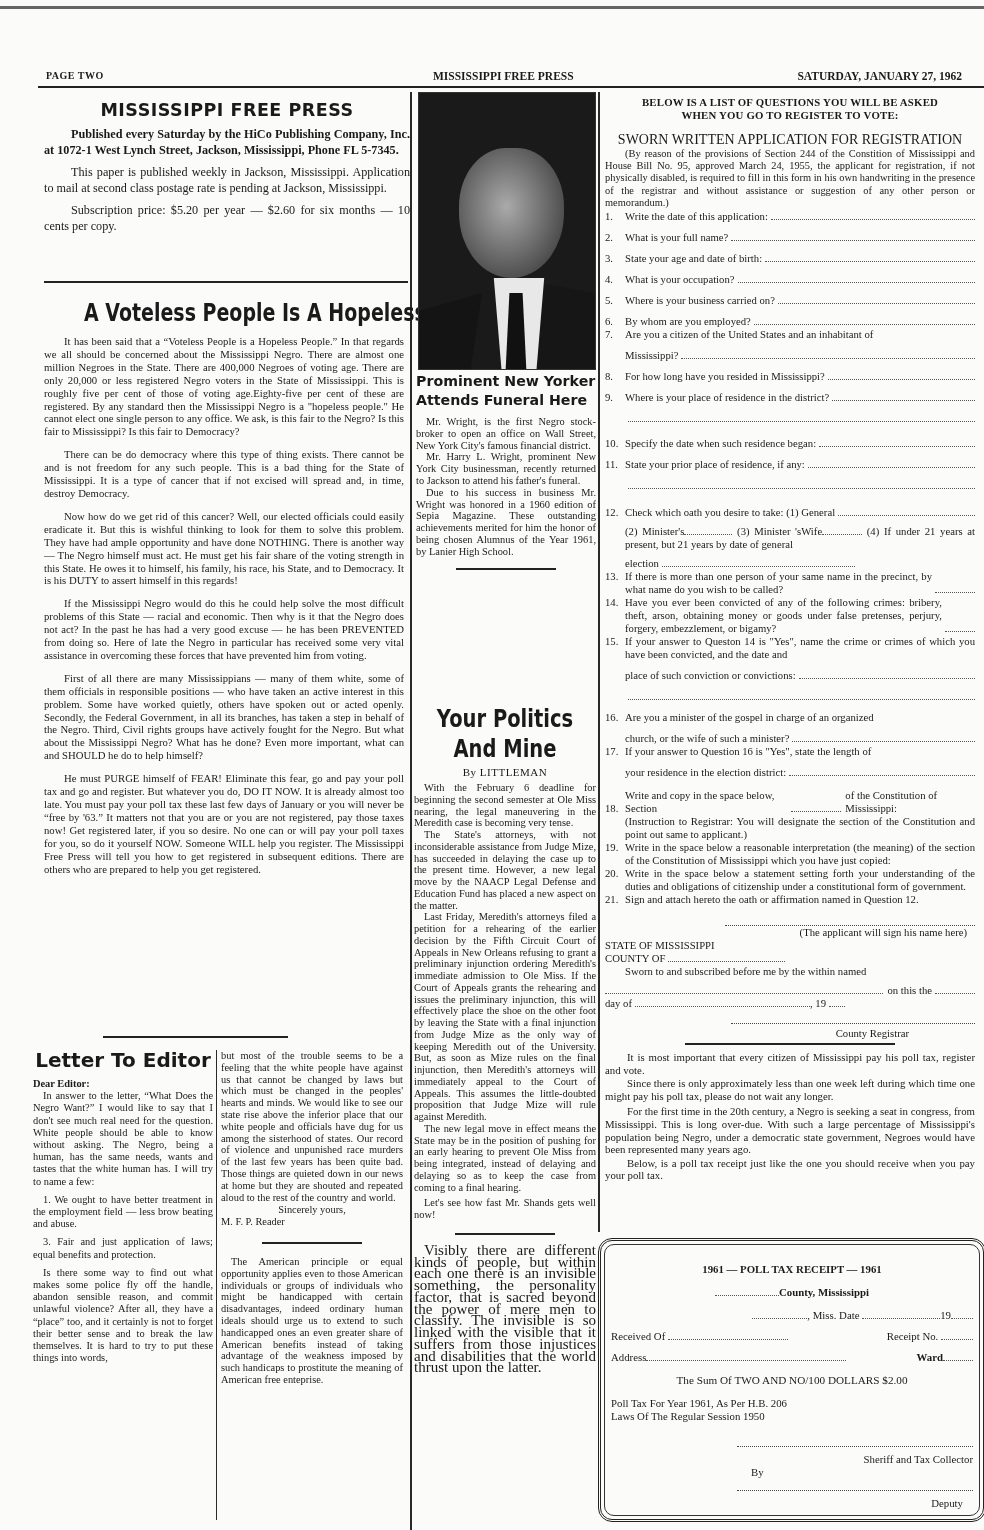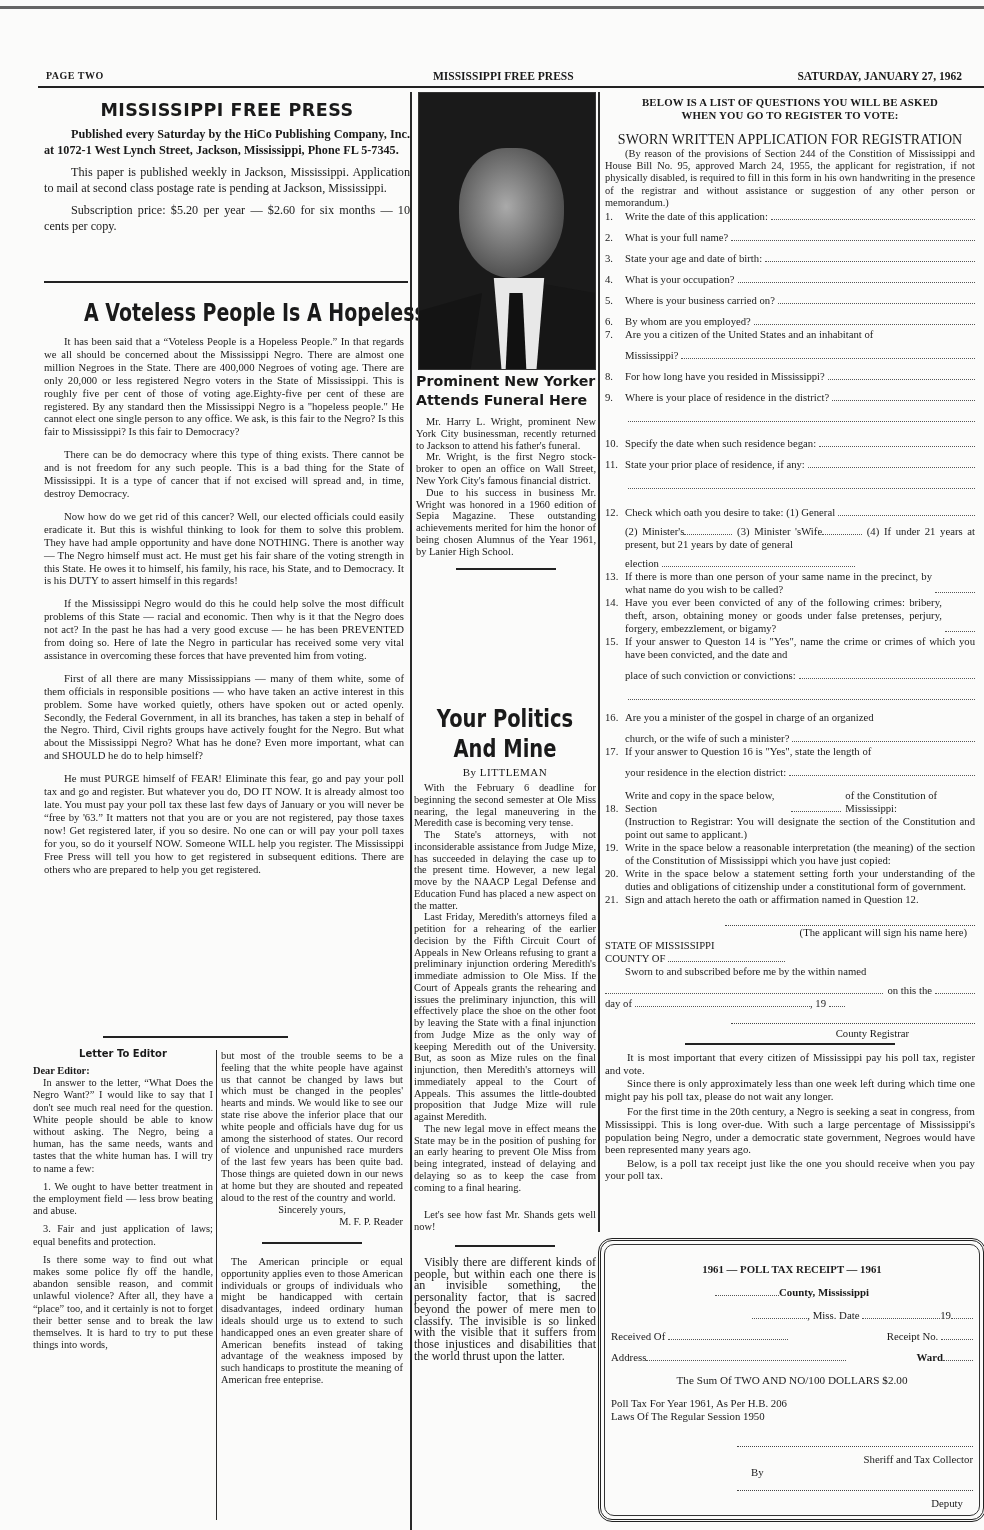--- a/index.html
+++ b/index.html
@@ -83,74 +83,74 @@
     <p class="para">There can be do democracy where this type of thing exists. There cannot be and is not freedom for any such people. This is a bad thing for the State of Mississippi. It is a type of cancer that if not excised will spread and, in time, destroy Democracy.</p>
     <p class="para">Now how do we get rid of this cancer? Well, our elected officials could easily eradicate it. But this is wishful thinking to look for them to solve this problem. They have had ample opportunity and have done NOTHING. There is another way — The Negro himself must act. He must get his fair share of the voting strength in this State. He owes it to himself, his family, his race, his State, and to Democracy. It is his DUTY to assert himself in this regards!</p>
     <p class="para">If the Mississippi Negro would do this he could help solve the most difficult problems of this State — racial and economic. Then why is it that the Negro does not act? In the past he has had a very good excuse — he has been PREVENTED from doing so. Here of late the Negro in particular has received some very vital assistance in overcoming these forces that have prevented him from voting.</p>
     <p class="para">First of all there are many Mississippians — many of them white, some of them officials in responsible positions — who have taken an active interest in this problem. Some have worked quietly, others have spoken out or acted openly. Secondly, the Federal Government, in all its branches, has taken a step in behalf of the Negro. Third, Civil rights groups have actively fought for the Negro. But what about the Mississippi Negro? What has he done? Even more important, what can and SHOULD he do to help himself?</p>
     <p class="para">He must PURGE himself of FEAR! Eliminate this fear, go and pay your poll tax and go and register. But whatever you do, DO IT NOW. It is already almost too late. You must pay your poll tax these last few days of January or you will never be “free by '63.” It matters not that you are or you are not registered, pay those taxes now! Get registered later, if you so desire. No one can or will pay your poll taxes for you, so do it yourself NOW. Someone WILL help you register. The Mississippi Free Press will tell you how to get registered in subsequent editions. There are others who are prepared to help you get registered.</p>
   </div>
 </div>
 <div style="position:absolute; left:103px; top:1036px; width:185px; height:2px; background:#222;"></div>
 
 <div class="col" style="left:33px; top:1048px; width:180px;">
-  <div class="sans-head" style="text-align:center; font-size:10px; margin-bottom:6px;">Letter To Editor</div>
+  <div class="sans-head" style="text-align:center; font-size:20px; margin-bottom:6px;">Letter To Editor</div>
   <div class="body-text" style="font-size:10.4px; line-height:12.2px;">
     <p class="bold">Dear Editor:</p>
     <p class="para" style="text-indent:10px; margin-bottom:6px;">In answer to the letter, “What Does the Negro Want?” I would like to say that I don't see much real need for the question. White people should be able to know without asking. The Negro, being a human, has the same needs, wants and tastes that the white human has. I will try to name a few:</p>
     <p class="para" style="text-indent:10px; margin-bottom:6px;">1. We ought to have better treatment in the employment field — less brow beating and abuse.</p>
     <p class="para" style="text-indent:10px; margin-bottom:6px;">3. Fair and just application of laws; equal benefits and protection.</p>
     <p class="para" style="text-indent:10px; margin-bottom:0;">Is there some way to find out what makes some police fly off the handle, abandon sensible reason, and commit unlawful violence? After all, they have a “place” too, and it certainly is not to forget their better sense and to break the law themselves. It is hard to try to put these things into words,</p>
   </div>
 </div>
 <div class="vrule" style="left:216px; top:1050px; width:1px; height:470px;"></div>
 
 <div class="col" style="left:221px; top:1050px; width:182px;">
   <div class="body-text" style="font-size:10.4px; line-height:11.8px;">
     <p>but most of the trouble seems to be a feeling that the white people have against us that cannot be changed by laws but which must be changed in the peoples' hearts and minds. We would like to see our state rise above the inferior place that our white people and officials have dug for us among the sisterhood of states. Our record of violence and unpunished race murders of the last few years has been quite bad. Those things are quieted down in our news at home but they are shouted and repeated aloud to the rest of the country and world.</p>
     <p style="text-align:center; margin-top:1px;">Sincerely yours,</p>
-    <p style="text-align:right;">M. F. P. Reader</p>
+    <p style="text-align:left;">M. F. P. Reader</p>
   </div>
   <div class="hr-short" style="width:100px; margin-top:14px; margin-bottom:12px;"></div>
   <div class="body-text" style="font-size:10.4px; line-height:11.8px;">
     <p class="para" style="text-indent:10px;">The American principle or equal opportunity applies even to those American individuals or groups of individuals who might be handicapped with certain disadvantages, indeed ordinary human ideals should urge us to extend to such handicapped ones an even greater share of American benefits instead of taking advantage of the weakness imposed by such handicaps to prostitute the meaning of American free enteprise.</p>
   </div>
 </div>
 
 <div class="photo">
   <div class="face"></div>
   <div class="jacket-l"></div>
   <div class="jacket-r"></div>
   <div class="shirt"></div>
   <div class="tie"></div>
 </div>
 
 <div class="col" style="left:416px; top:372px; width:180px;">
   <div class="sans-head" style="font-size:14.2px; line-height:19px; margin-bottom:6px;">Prominent New Yorker Attends Funeral Here</div>
   <div class="body-text" style="font-size:10.4px; line-height:11.8px;">
+    <p class="para" style="text-indent:10px; margin-bottom:0;">Mr. Wright, is the first Negro stock-broker to open an office on Wall Street, New York City's famous financial district.</p>
     <p class="para" style="text-indent:10px; margin-bottom:0;">Mr. Harry L. Wright, prominent New York City businessman, recently returned to Jackson to attend his father's funeral.</p>
-    <p class="para" style="text-indent:10px; margin-bottom:0;">Mr. Wright, is the first Negro stock-broker to open an office on Wall Street, New York City's famous financial district.</p>
     <p class="para" style="text-indent:10px; margin-bottom:0;">Due to his success in business Mr. Wright was honored in a 1960 edition of Sepia Magazine. These outstanding achievements merited for him the honor of being chosen Alumnus of the Year 1961, by Lanier High School.</p>
   </div>
   <div class="hr-short" style="width:100px; margin-top:10px;"></div>
 </div>
 
 <div class="col" style="left:414px; top:704px; width:182px;">
   <div class="condensed" style="font-size:25px; line-height:30px;">Your Politics</div>
   <div class="condensed" style="font-size:25px; line-height:30px;">And Mine</div>
   <div style="text-align:center; font-size:11px; margin-top:2px; margin-bottom:4px; letter-spacing:.5px;">By LITTLEMAN</div>
   <div class="body-text" style="font-size:10.4px; line-height:11.75px;">
     <p class="para" style="text-indent:10px; margin-bottom:0;">With the February 6 deadline for beginning the second semester at Ole Miss nearing, the legal maneuvering in the Meredith case is becoming very tense.</p>
     <p class="para" style="text-indent:10px; margin-bottom:0;">The State's attorneys, with not inconsiderable assistance from Judge Mize, has succeeded in delaying the case up to the present time. However, a new legal move by the NAACP Legal Defense and Education Fund has placed a new aspect on the matter.</p>
     <p class="para" style="text-indent:10px; margin-bottom:0;">Last Friday, Meredith's attorneys filed a petition for a rehearing of the earlier decision by the Fifth Circuit Court of Appeals in New Orleans refusing to grant a preliminary injunction ordering Meredith's immediate admission to Ole Miss. If the Court of Appeals grants the rehearing and issues the preliminary injunction, this will effectively place the shoe on the other foot by leaving the State with a final injunction from Judge Mize as the only way of keeping Meredith out of the University. But, as soon as Mize rules on the final injunction, then Meredith's attorneys will immediately appeal to the Court of Appeals. This assumes the little-doubted proposition that Judge Mize will rule against Meredith.</p>
-    <p class="para" style="text-indent:10px; margin-bottom:16px;">The new legal move in effect means the State may be in the position of pushing for an early hearing to prevent Ole Miss from being integrated, instead of delaying and delaying so as to keep the case from coming to a final hearing.</p>
+    <p class="para" style="text-indent:10px; margin-bottom:4px;">The new legal move in effect means the State may be in the position of pushing for an early hearing to prevent Ole Miss from being integrated, instead of delaying and delaying so as to keep the case from coming to a final hearing.</p>
     <p class="para" style="text-indent:10px; margin-bottom:0;">Let's see how fast Mr. Shands gets well now!</p>
   </div>
   <div class="hr-short" style="width:100px; margin-top:12px; margin-bottom:10px;"></div>
-  <div class="body-text" style="font-size:12px; line-height:11.75px;">
+  <div class="body-text" style="font-size:15px; line-height:11.75px;">
     <p class="para" style="text-indent:10px;">Visibly there are different kinds of people, but within each one there is an invisible something, the personality factor, that is sacred beyond the power of mere men to classify. The invisible is so linked with the visible that it suffers from those injustices and disabilities that the world thrust upon the latter.</p>
   </div>
 </div>
 
 <div class="col" style="left:605px; top:96px; width:370px;">
   <div style="text-align:center; font-weight:bold; font-size:10.8px; line-height:13px; letter-spacing:.2px;">
     <div>BELOW IS A LIST OF QUESTIONS YOU WILL BE ASKED</div>
     <div>WHEN YOU GO TO REGISTER TO VOTE:</div>
   </div>
   <div style="text-align:center; font-size:14px; margin-top:10px;">SWORN WRITTEN APPLICATION FOR REGISTRATION</div>

